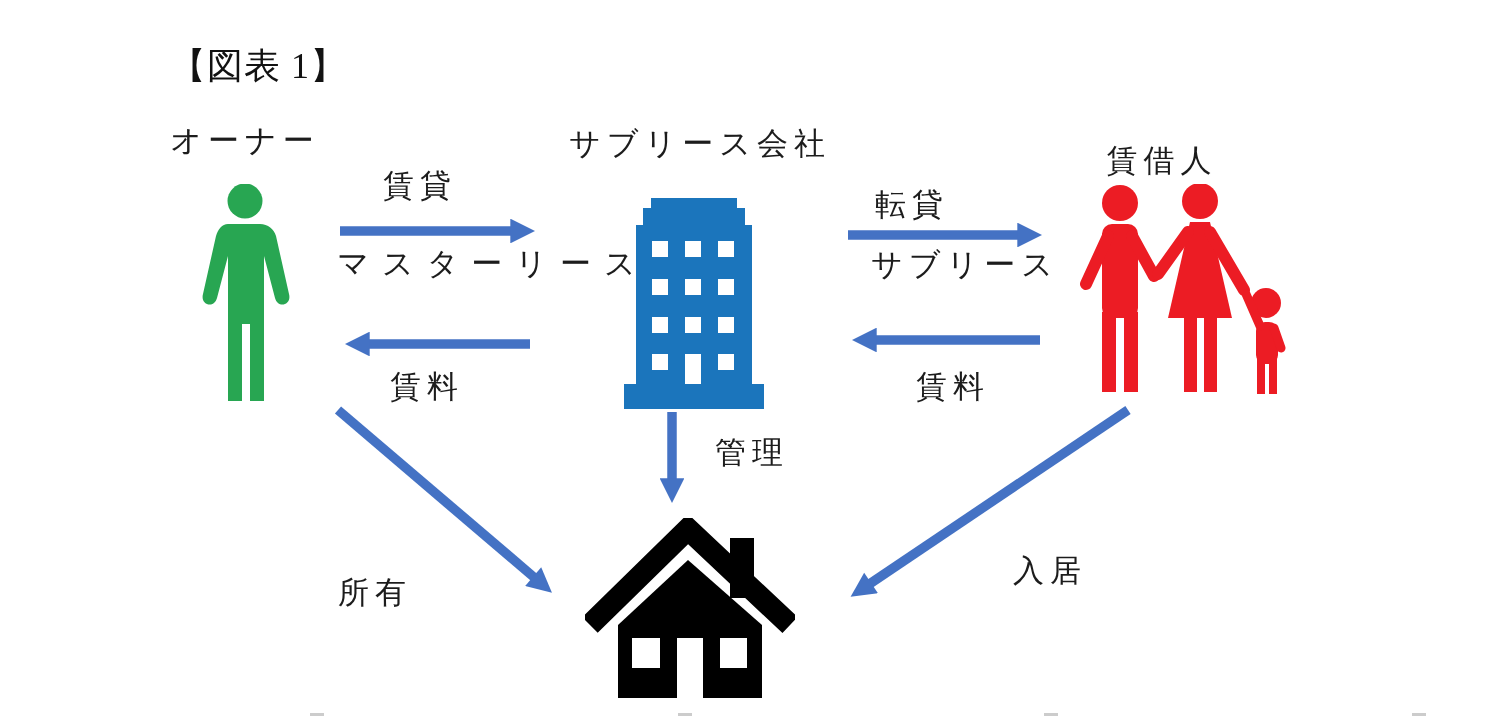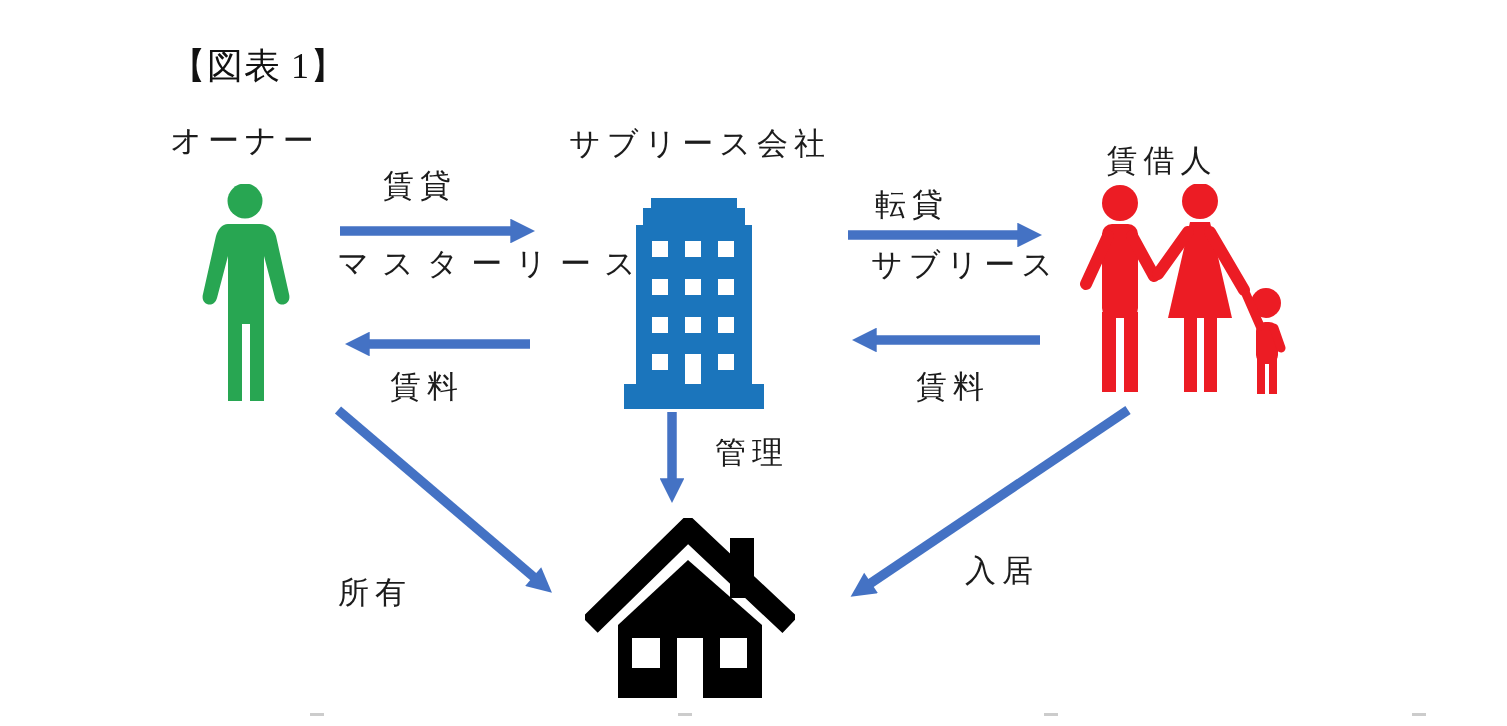--- a/index.html
+++ b/index.html
@@ -32,21 +32,21 @@
   <div class="lbl" style="left:1162px;top:160px">賃借人</div>
 
   <div class="lbl" style="left:420px;top:185px">賃貸</div>
   <div class="lbl ls-wide" style="left:493px;top:263px">マスターリース</div>
   <div class="lbl" style="left:427px;top:386px">賃料</div>
   <div class="lbl" style="left:912px;top:204px">転貸</div>
   <div class="lbl" style="left:965px;top:264px">サブリース</div>
   <div class="lbl" style="left:953px;top:386px">賃料</div>
   <div class="lbl" style="left:752px;top:452px">管理</div>
   <div class="lbl" style="left:375px;top:592px">所有</div>
-  <div class="lbl" style="left:1002px;top:570px">入居</div>
+  <div class="lbl" style="left:1050px;top:570px">入居</div>
 
   <svg class="overlay" width="1507" height="726" viewBox="0 0 1507 726" style="color: rgb(68, 114, 196);">
     <defs>
       <marker id="ah" viewBox="0 0 10 10" refX="1.5" refY="5" markerWidth="2.8" markerHeight="2.6" orient="auto-start-reverse">
         <path d="M0,0 L10,5 L0,10 Z" fill="currentColor"></path>
       </marker>
     </defs>
     <line x1="340" y1="231" x2="514" y2="231" stroke="currentColor" stroke-width="9.5" marker-end="url(#ah)"></line>
     <line x1="530" y1="344" x2="366" y2="344" stroke="currentColor" stroke-width="9.5" marker-end="url(#ah)"></line>
     <line x1="848" y1="235" x2="1021" y2="235" stroke="currentColor" stroke-width="9.5" marker-end="url(#ah)"></line>

